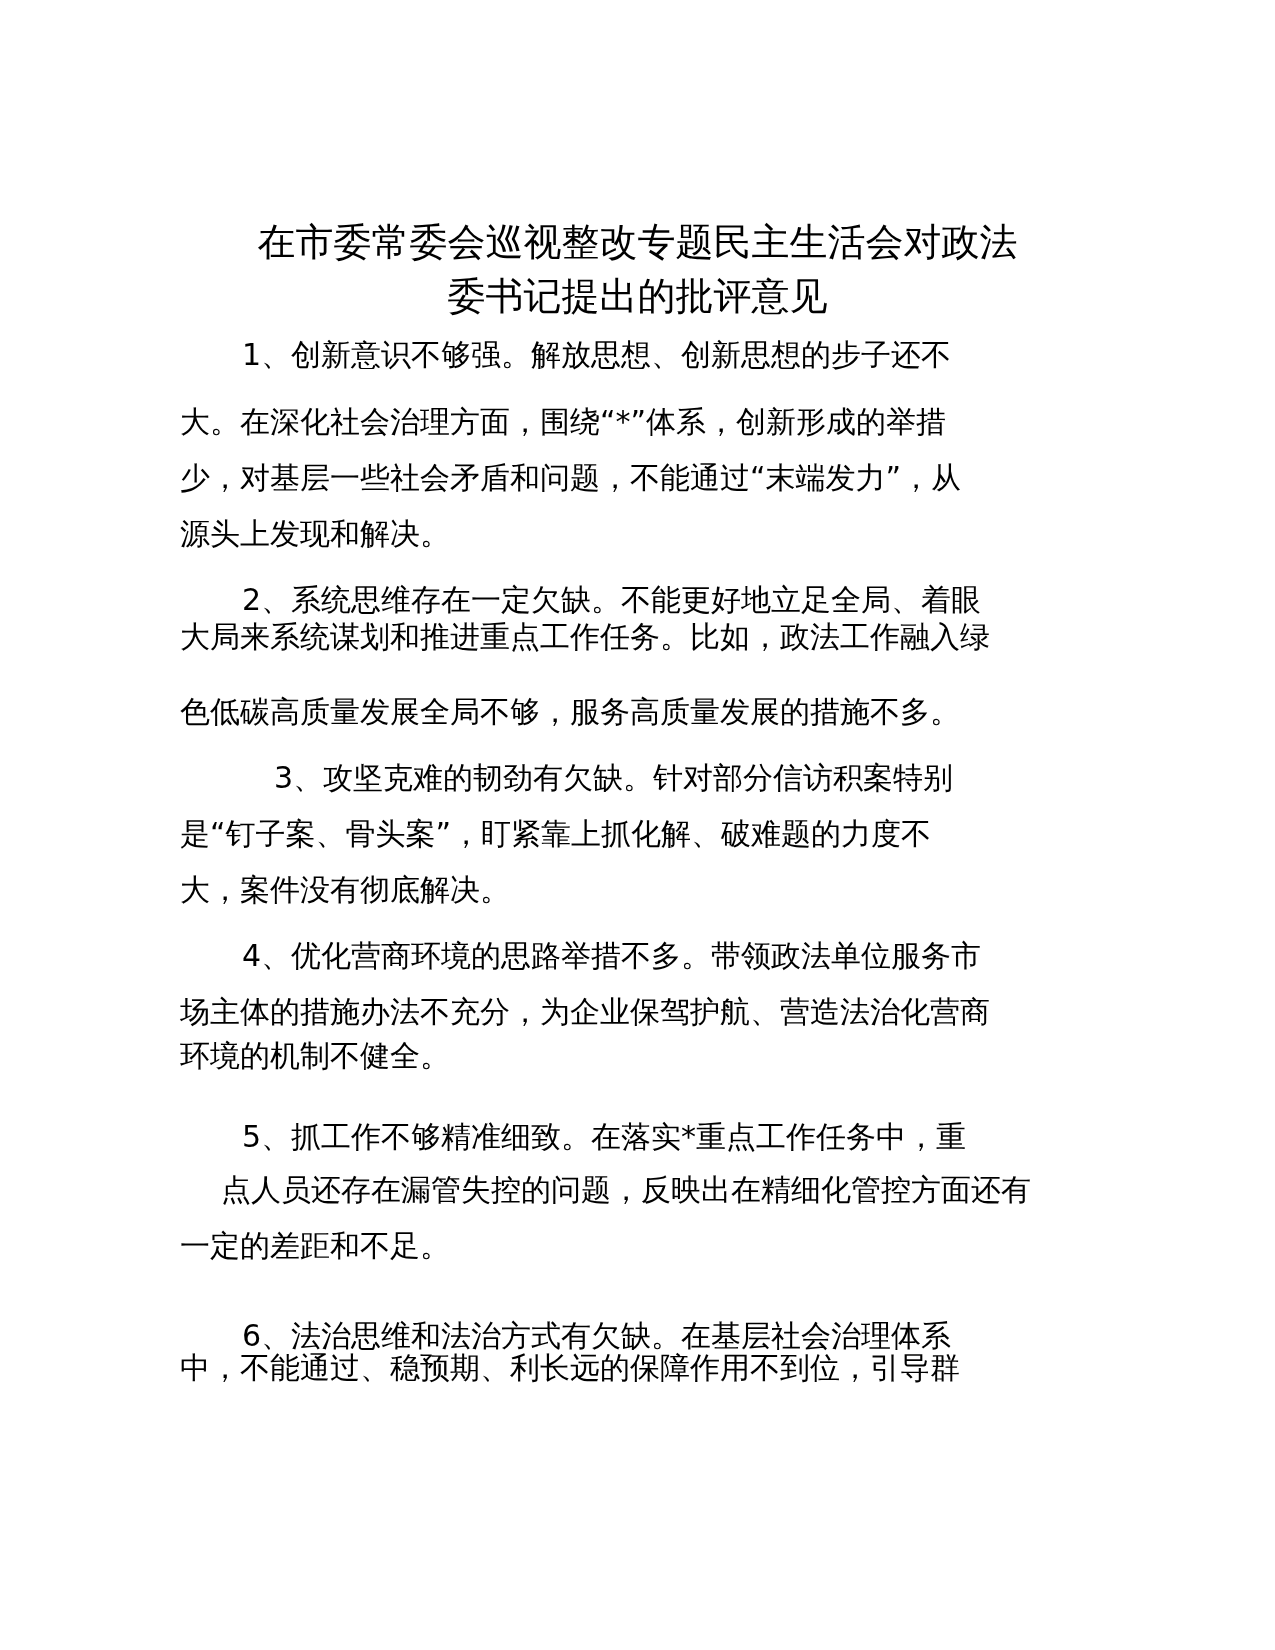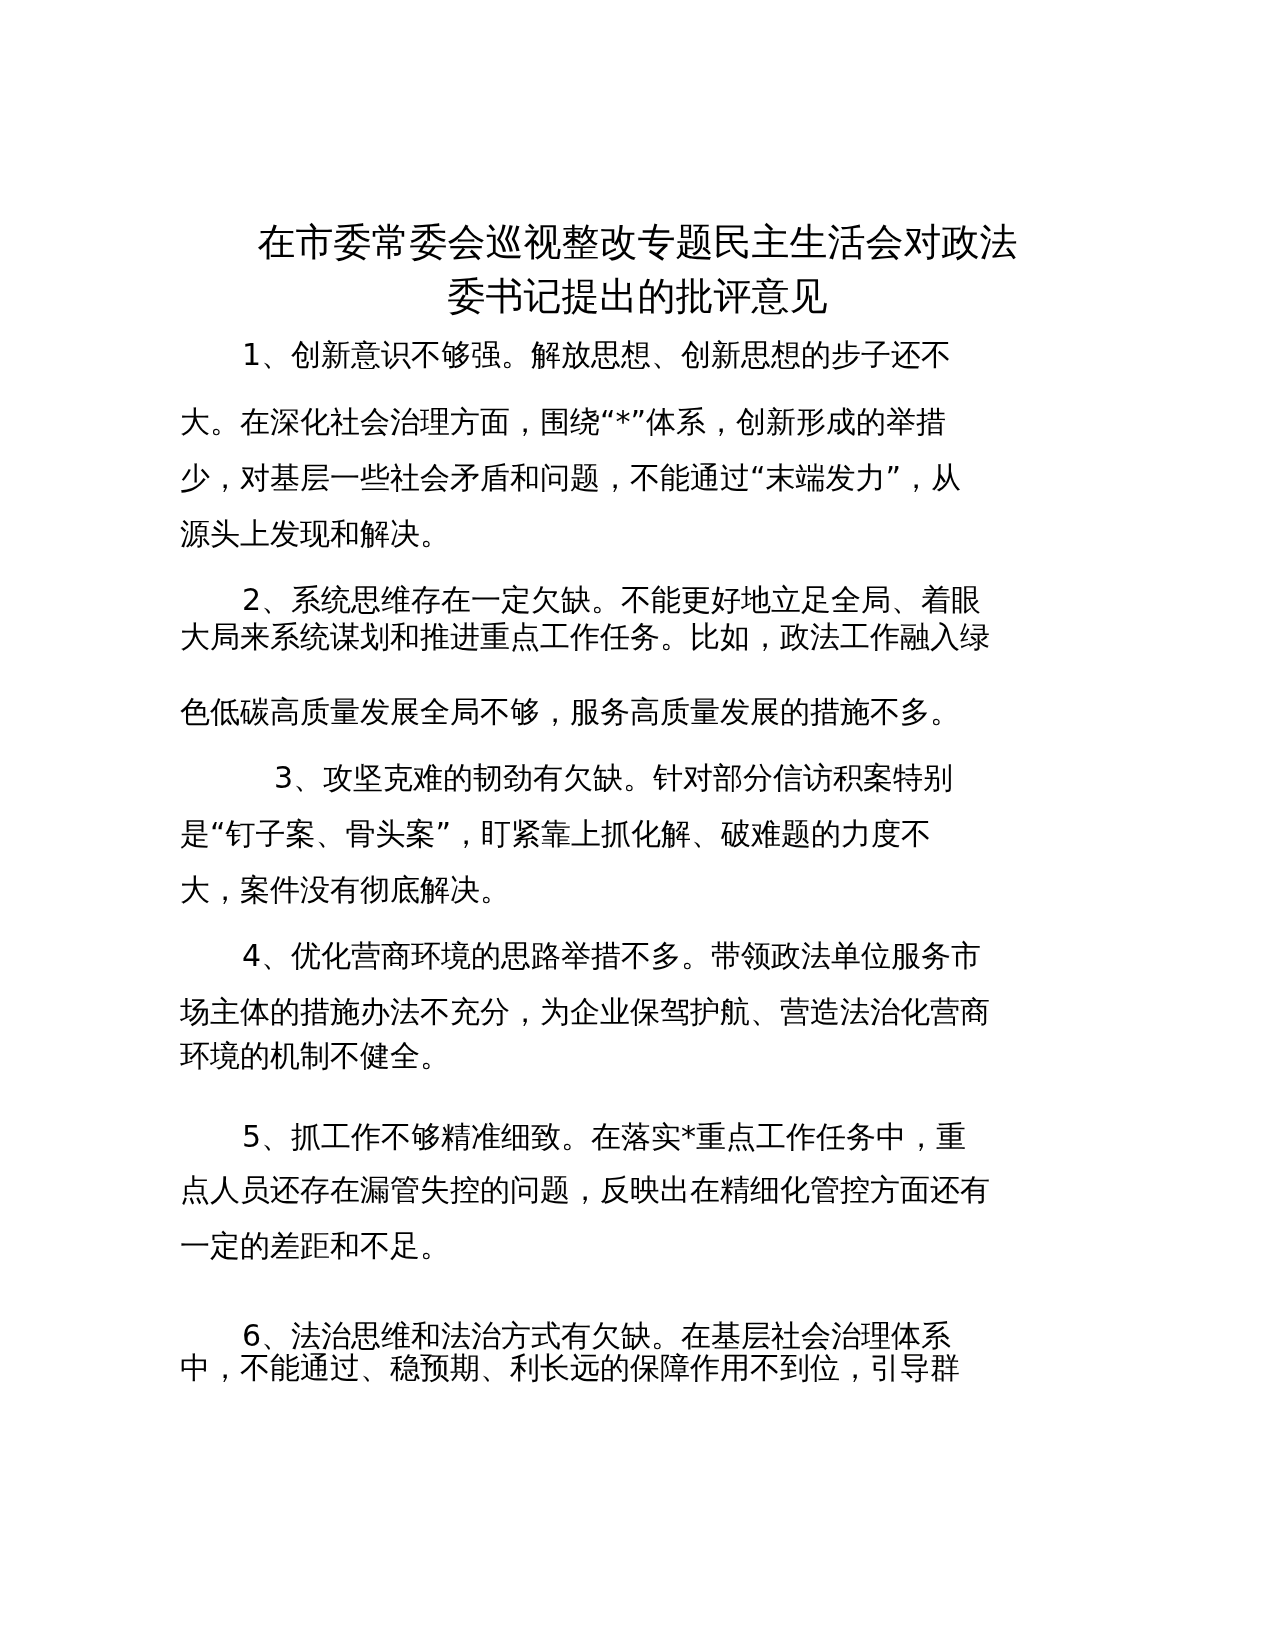--- a/index.html
+++ b/index.html
@@ -37,21 +37,21 @@
   </div>
 
   <div>
     <div class="line indent" style="top:936px;">4、优化营商环境的思路举措不多。带领政法单位服务市</div>
     <div class="line" style="top:992px;">场主体的措施办法不充分，为企业保驾护航、营造法治化营商</div>
     <div class="line" style="top:1036px;">环境的机制不健全。</div>
   </div>
 
   <div>
     <div class="line indent" style="top:1074px;margin-top:43px;">5、抓工作不够精准细致。在落实*重点工作任务中，重</div>
-    <div class="line" style="top:1170px;">点人员还存在漏管失控的问题，反映出在精细化管控方面还有</div>
+    <div class="line" style="top:1170px;margin-left:41px;">点人员还存在漏管失控的问题，反映出在精细化管控方面还有</div>
     <div class="line" style="top:1226px;">一定的差距和不足。</div>
   </div>
 
   <div>
     <div class="line indent" style="top:1316px;">6、法治思维和法治方式有欠缺。在基层社会治理体系</div>
     <div class="line" style="top:1348px;">中，不能通过、稳预期、利长远的保障作用不到位，引导群</div>
   </div>
 </div>
 
 </body></html>

